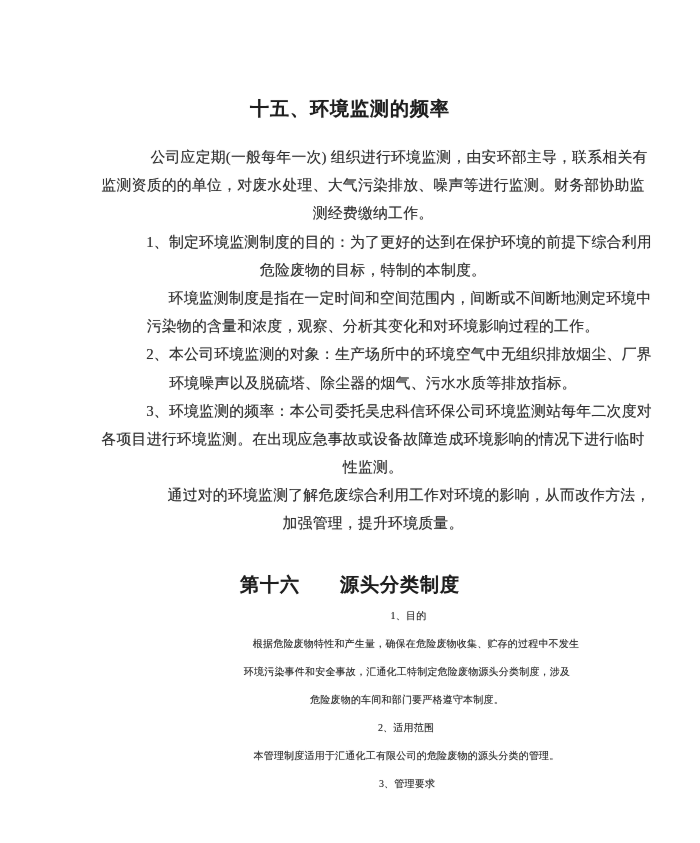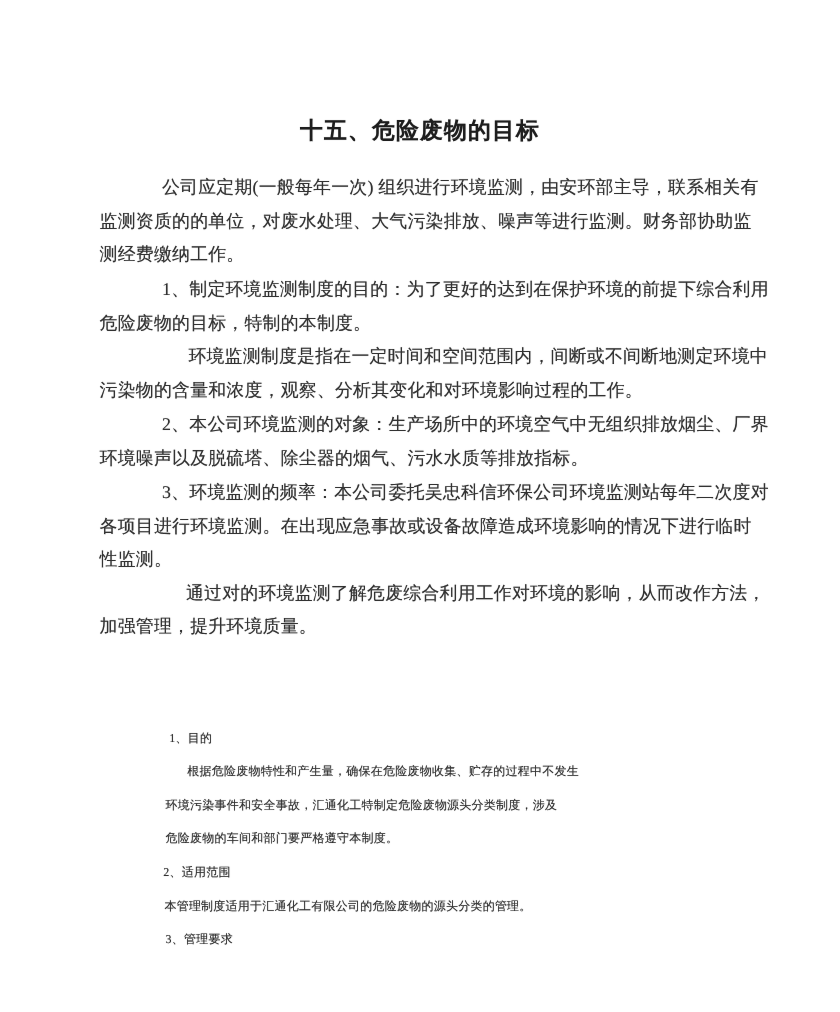--- a/index.html
+++ b/index.html
@@ -27,20 +27,21 @@
     font-weight: 700;
     color: #1e1e1e;
     letter-spacing: 1px;
     white-space: pre;
   }
   #title-15 { top: 96px; }
   #title-16 { top: 572px; }
   .text-block {
     position: absolute;
     white-space: pre;
+    text-align: center;
   }
   #sec15-body {
     left: 83px;
     top: 143px;
     width: 580px;
     font-size: 14.9px;
   }
   #sec15-body .line {
     height: 28.2px;
     line-height: 28.2px;
@@ -58,20 +59,21 @@
   .line {
     white-space: pre;
     letter-spacing: 0.2px;
   }
 </style>
 </head>
 <body>
 
 <div class="page">
 
-  <div class="doc-title" id="title-15">十五、危险废物的目标</div>
+  <div class="doc-title" id="title-15">十五、环境监测的频率</div>
 
   <div class="text-block" id="sec15-body"><div class="line" style="padding-left: 52px;">公司应定期(一般每年一次) 组织进行环境监测，由安环部主导，联系相关有</div><div class="line" style="padding-left: 0px;">监测资质的的单位，对废水处理、大气污染排放、噪声等进行监测。财务部协助监</div><div class="line" style="padding-left: 0px;">测经费缴纳工作。</div><div class="line" style="padding-left: 52px;">1、制定环境监测制度的目的：为了更好的达到在保护环境的前提下综合利用</div><div class="line" style="padding-left: 0px;">危险废物的目标，特制的本制度。</div><div class="line" style="padding-left: 74px;">环境监测制度是指在一定时间和空间范围内，间断或不间断地测定环境中</div><div class="line" style="padding-left: 0px;">污染物的含量和浓度，观察、分析其变化和对环境影响过程的工作。</div><div class="line" style="padding-left: 52px;">2、本公司环境监测的对象：生产场所中的环境空气中无组织排放烟尘、厂界</div><div class="line" style="padding-left: 0px;">环境噪声以及脱硫塔、除尘器的烟气、污水水质等排放指标。</div><div class="line" style="padding-left: 52px;">3、环境监测的频率：本公司委托吴忠科信环保公司环境监测站每年二次度对</div><div class="line" style="padding-left: 0px;">各项目进行环境监测。在出现应急事故或设备故障造成环境影响的情况下进行临时</div><div class="line" style="padding-left: 0px;">性监测。</div><div class="line" style="padding-left: 72px;">通过对的环境监测了解危废综合利用工作对环境的影响，从而改作方法，</div><div class="line" style="padding-left: 0px;">加强管理，提升环境质量。</div></div>
 
+  <div class="doc-title" id="title-16">第十六　　源头分类制度</div>
 
   <div class="text-block" id="sec16-body"><div class="line" style="padding-left: 5px;">1、目的</div><div class="line" style="padding-left: 20px;">根据危险废物特性和产生量，确保在危险废物收集、贮存的过程中不发生</div><div class="line" style="padding-left: 2px;">环境污染事件和安全事故，汇通化工特制定危险废物源头分类制度，涉及</div><div class="line" style="padding-left: 2px;">危险废物的车间和部门要严格遵守本制度。</div><div class="line" style="padding-left: 0px;">2、适用范围</div><div class="line" style="padding-left: 1px;">本管理制度适用于汇通化工有限公司的危险废物的源头分类的管理。</div><div class="line" style="padding-left: 2px;">3、管理要求</div></div>
 
 </div>
 
 </body></html>

